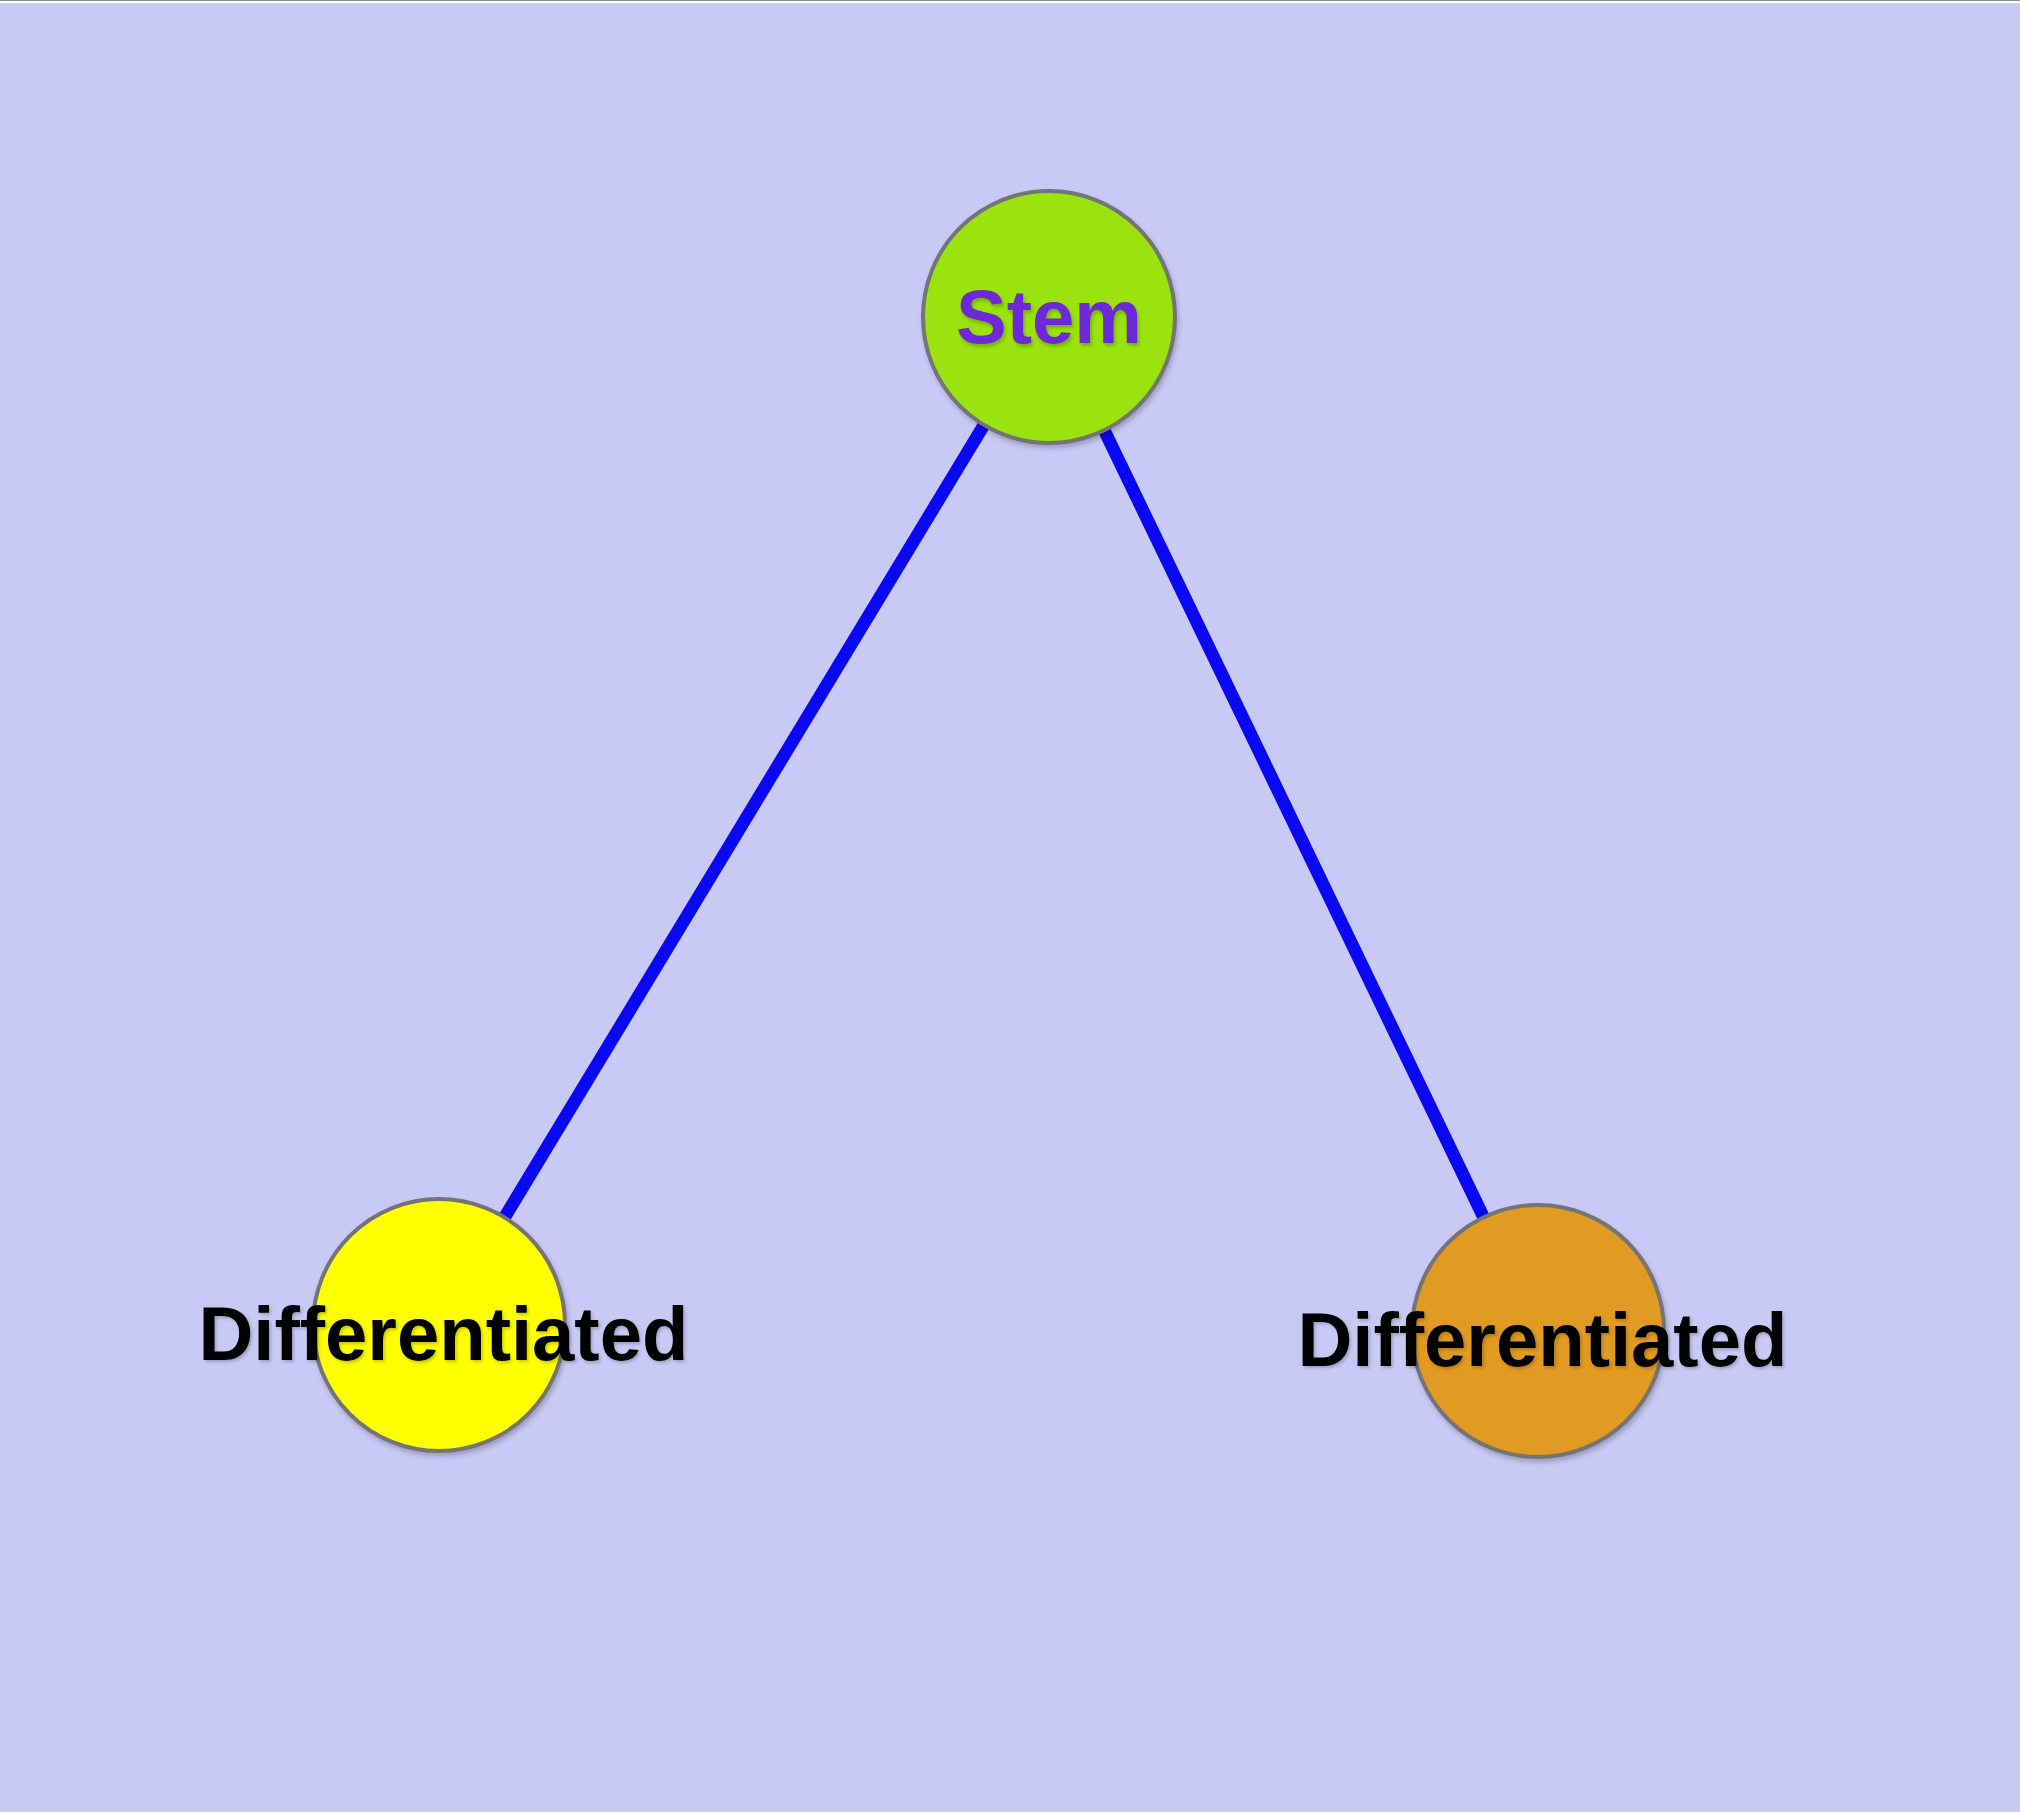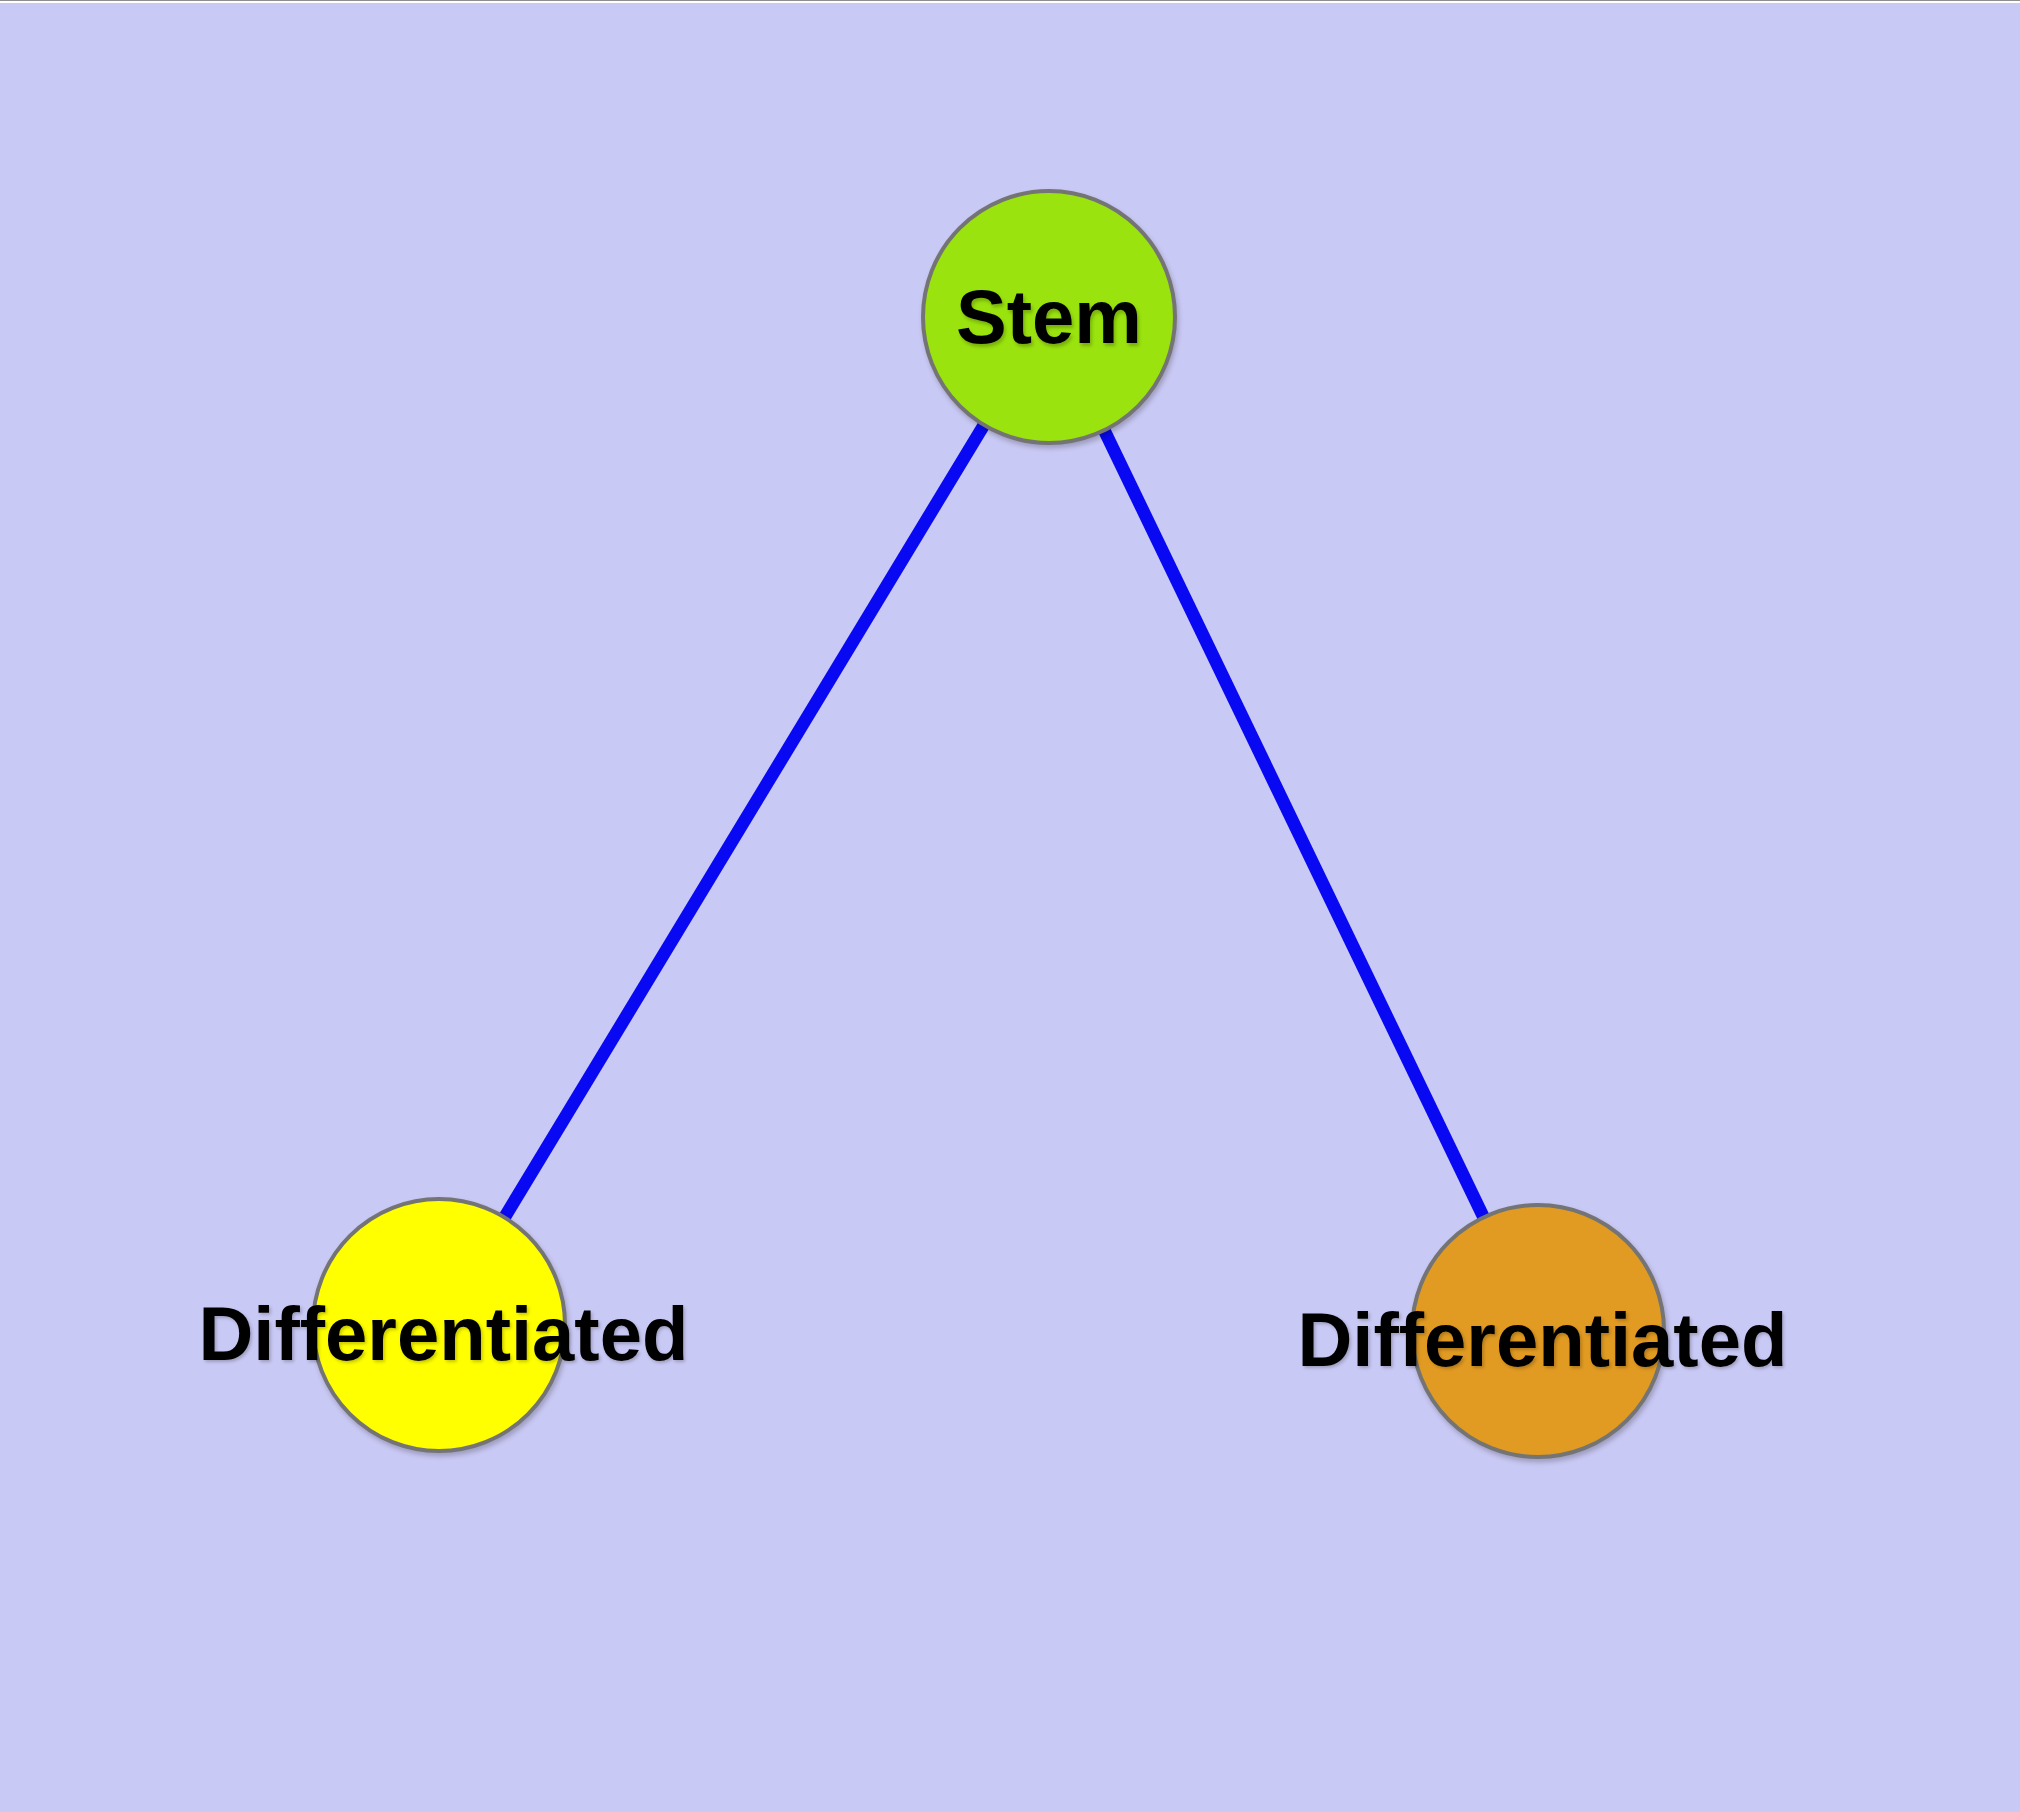--- a/index.html
+++ b/index.html
@@ -78,21 +78,21 @@
   <div class="top-strip" style="background-color: rgb(255, 255, 255);"></div>
 
   <div class="canvas" style="background-color: rgb(201, 201, 245);">
 
     <svg class="edges-layer" viewBox="0 0 2384 2134" xmlns="http://www.w3.org/2000/svg">
       <line x1="1238" y1="370" x2="518" y2="1560" stroke-width="15" stroke="#0808f2"></line>
       <line x1="1238" y1="370" x2="1815" y2="1567" stroke-width="15" stroke="#0808f2"></line>
     </svg>
 
     <div class="node node-stem" style="background-color: rgb(154, 227, 14); border-color: rgb(116, 116, 116);">
-      <div class="node-label" style="color: #000000;">Stem</div>
+      <div class="node-label" style="color: #6d28d9;">Stem</div>
     </div>
 
     <div class="node node-type-a" style="background-color: rgb(255, 255, 0); border-color: rgb(116, 116, 116);">
       <div class="node-label two-line" style="color: rgb(0, 0, 0);">
         <div>Differentiated</div>
       </div>
     </div>
 
     <div class="node node-type-b" style="background-color: rgb(226, 155, 34); border-color: rgb(116, 116, 116);">
       <div class="node-label two-line" style="color: rgb(0, 0, 0);">

